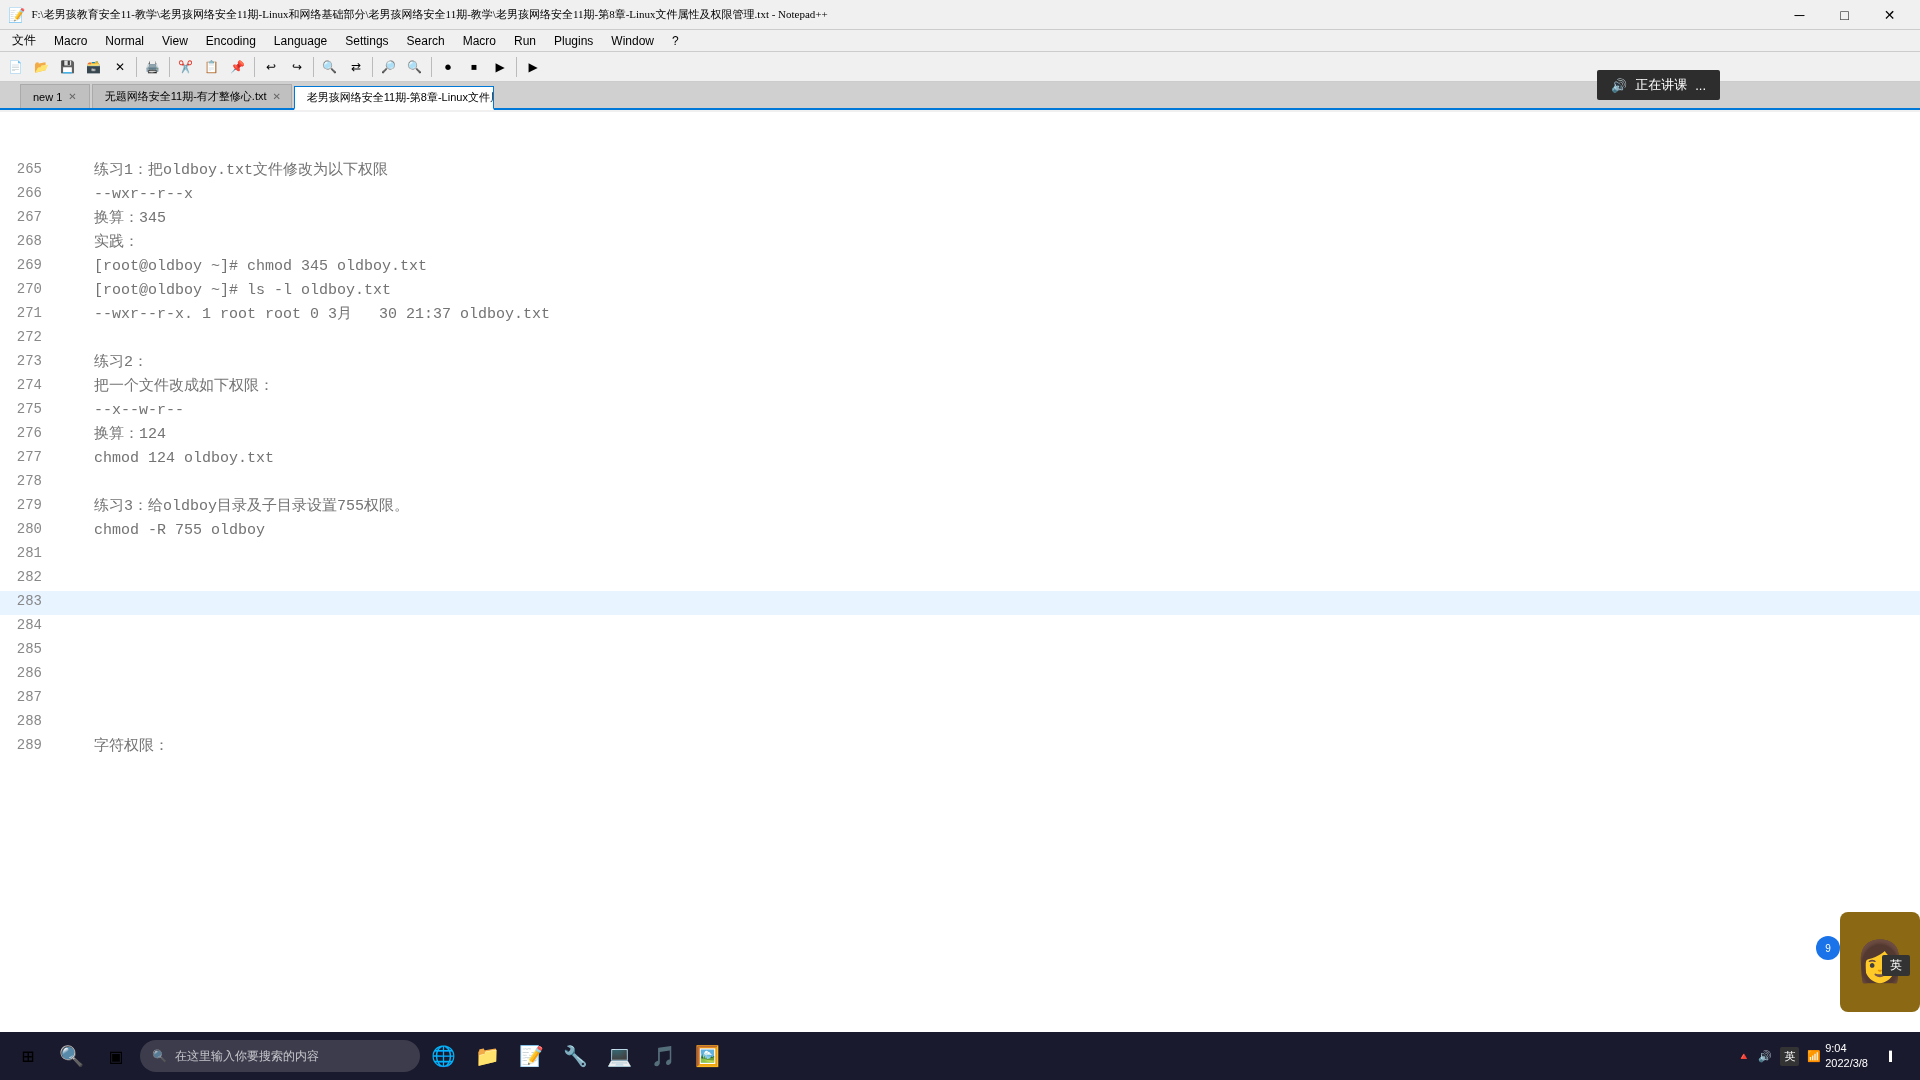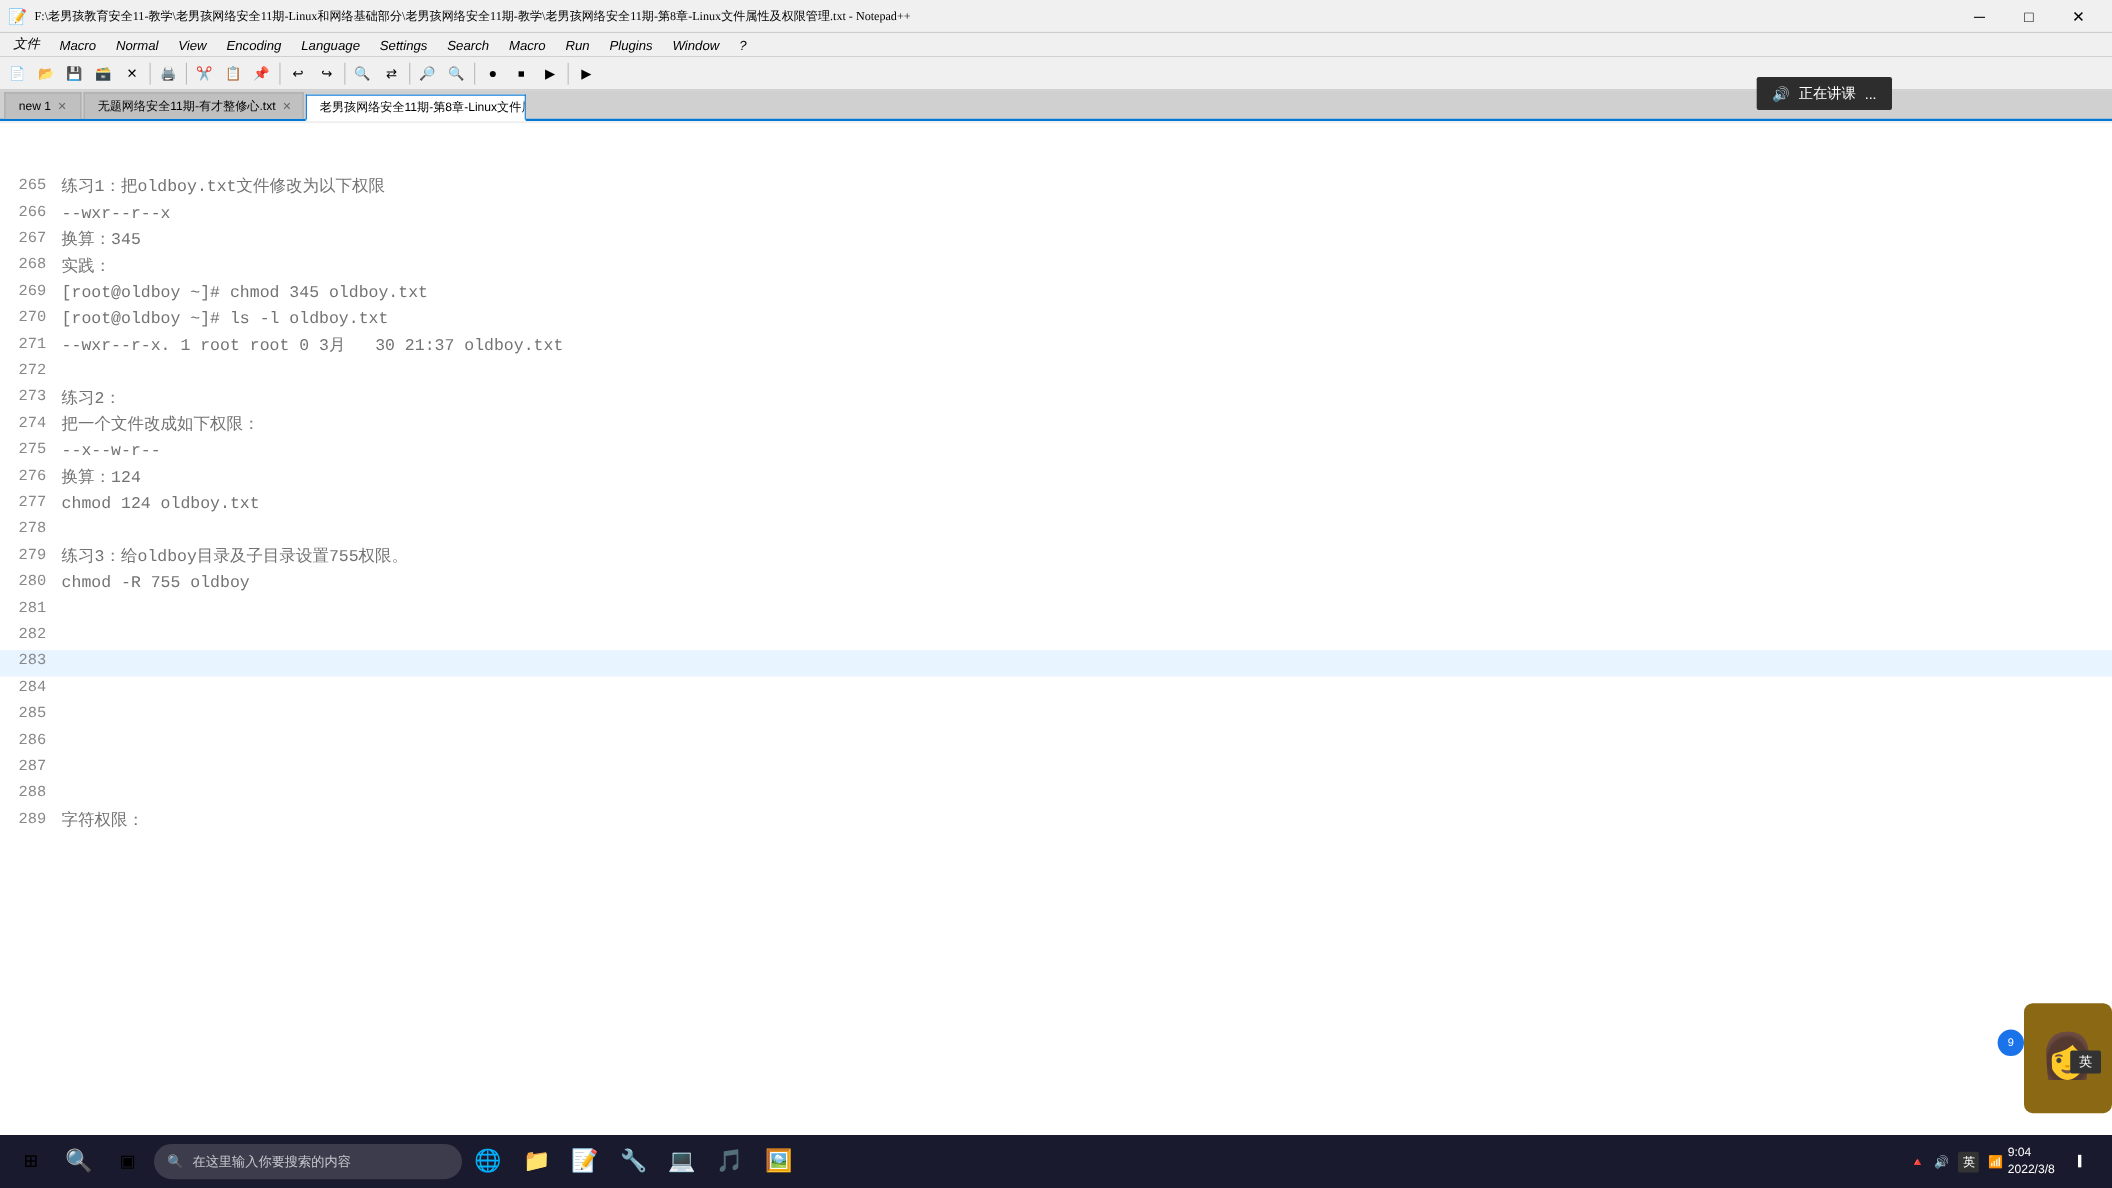--- a/index.html
+++ b/index.html
@@ -35,21 +35,20 @@
       align-items: center;
       padding: 0 4px;
       border-bottom: 1px solid #ccc;
       font-family: 'Segoe UI', Arial, sans-serif;
       font-size: 12px;
       gap: 2px;
     }
     .menu-item {
       padding: 2px 8px;
       cursor: pointer;
-      font-style: italic;
     }
 
     
     #toolbar {
       background: #f0f0f0;
       height: 30px;
       display: flex;
       align-items: center;
       padding: 2px 4px;
       border-bottom: 1px solid #ccc;
@@ -63,21 +62,21 @@
       background: transparent;
     }
     .toolbar-sep { width: 1px; height: 20px; background: #bbb; margin: 0 2px; }
 
     
     #tab-bar {
       background: #d0d0d0;
       height: 28px;
       display: flex;
       align-items: flex-end;
-      padding: 0 4px;
+      padding: 0 20px;
       border-bottom: 2px solid #0078d7;
       gap: 2px;
       text-align: right;
     }
     .tab {
       height: 24px;
       padding: 0 12px;
       display: flex;
       align-items: center;
       font-family: 'Segoe UI', Arial, sans-serif;
@@ -127,20 +126,21 @@
       font-size: 15px;
       line-height: 1.55;
     }
     #editor-content {
       padding: 0;
       white-space: pre;
     }
     .code-line {
       display: flex;
       min-height: 24px;
+      gap: 38px;
     }
     .line-num {
       display: inline-block;
       width: 52px;
       min-width: 52px;
       text-align: right;
       padding-right: 10px;
       color: #888;
       user-select: none;
       font-size: 14px;

